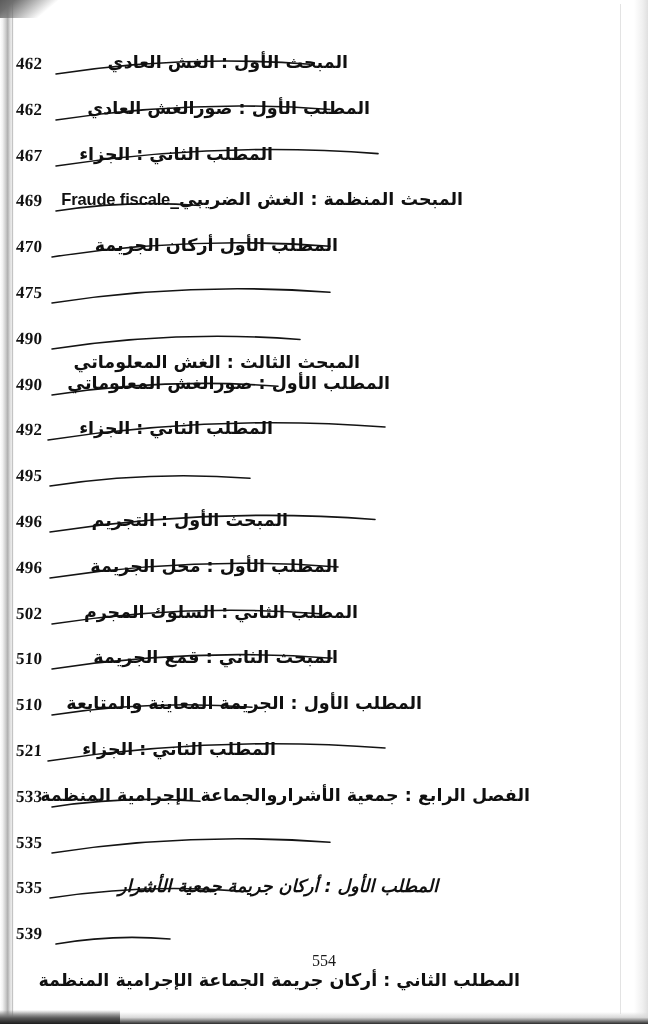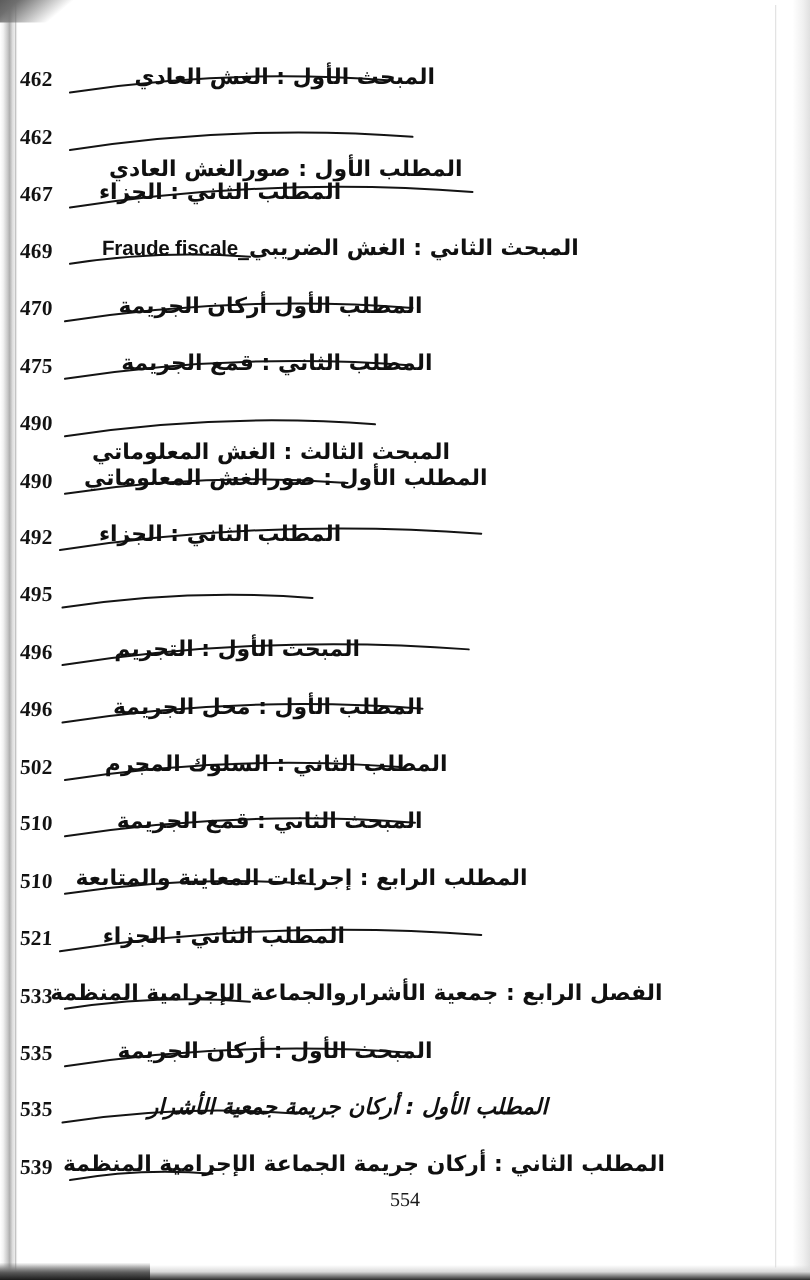--- a/index.html
+++ b/index.html
@@ -182,49 +182,48 @@
         <svg class="leader" viewBox="0 0 648 46" width="648" height="46">
           <path d="M 56 28 Q 183 8.46153846153846 310 18.23076923076923"></path>
         </svg>
         <span class="entry-text semi" style="right: 300px;"><span>المبحث الأول  :  الغش العادي</span></span>
       </div>
       <div class="toc-row" style="top: 91.8px;">
         <span class="page-num">462</span>
         <svg class="leader" viewBox="0 0 648 46" width="648" height="46">
           <path d="M 56 28 Q 193 6.923076923076923 330 17.46153846153846"></path>
         </svg>
-        <span class="entry-text semi" style="right: 278px; margin-top: 28px;"><span>المطلب الأول  :  صورالغش العادي</span></span>
+        <span class="entry-text semi" style="right: 278px;"><span>المطلب الأول  :  صورالغش العادي</span></span>
       </div>
       <div class="toc-row" style="top: 137.6px;">
         <span class="page-num">467</span>
         <svg class="leader" viewBox="0 0 648 46" width="648" height="46">
           <path d="M 56 28 Q 217 3.23076923076923 378 15.615384615384615"></path>
         </svg>
         <span class="entry-text semi" style="right: 375px;"><span>المطلب الثاني  :  الجزاء</span></span>
       </div>
       <div class="toc-row" style="top: 183.4px;">
         <span class="page-num">469</span>
         <svg class="leader" viewBox="0 0 648 46" width="648" height="46">
           <path d="M 56 28 Q 128 16.923076923076923 200 22.46153846153846"></path>
         </svg>
-        <span class="entry-text semi" style="right: 185px;"><span>المبحث الثاني  :  الغش الضريبي_</span><span class="latin">Fraude fiscale</span></span>
+        <span class="entry-text semi" style="right: 185px;"><span>المبحث المنظمة  :  الغش الضريبي_</span><span class="latin">Fraude fiscale</span></span>
       </div>
       <div class="toc-row" style="top: 229.2px;">
         <span class="page-num">470</span>
         <svg class="leader" viewBox="0 0 648 46" width="648" height="46">
           <path d="M 52 28 Q 191 6.615384615384617 330 17.307692307692307"></path>
         </svg>
         <span class="entry-text semi" style="right: 310px; text-align: right;"><span>المطلب الأول  أركان الجريمة</span></span>
       </div>
       <div class="toc-row" style="top: 275px;">
         <span class="page-num">475</span>
         <svg class="leader" viewBox="0 0 648 46" width="648" height="46">
           <path d="M 52 28 Q 191 6.615384615384617 330 17.307692307692307"></path>
         </svg>
-        <span class="entry-text semi" style="right: 302px;"><span>المطلب الثاني  :  قمع الجريمة</span></span>
       </div>
       <div class="toc-row" style="top: 320.8px;">
         <span class="page-num">490</span>
         <svg class="leader" viewBox="0 0 648 46" width="648" height="46">
           <path d="M 52 28 Q 176 8.923076923076923 300 18.46153846153846"></path>
         </svg>
         <span class="entry-text strong" style="right: 288px; margin-top: 25px;"><span>المبحث الثالث  :  الغش المعلوماتي</span></span>
       </div>
       <div class="toc-row" style="top: 366.6px;">
         <span class="page-num">490</span>
@@ -272,56 +271,55 @@
         <svg class="leader" viewBox="0 0 648 46" width="648" height="46">
           <path d="M 52 28 Q 192 6.46153846153846 332 17.23076923076923"></path>
         </svg>
         <span class="entry-text semi" style="right: 310px;"><span>المبحث الثاني  :  قمع الجريمة</span></span>
       </div>
       <div class="toc-row" style="top: 687.2px;">
         <span class="page-num">510</span>
         <svg class="leader" viewBox="0 0 648 46" width="648" height="46">
           <path d="M 52 28 Q 152 12.615384615384615 252 20.307692307692307"></path>
         </svg>
-        <span class="entry-text semi" style="right: 226px;"><span>المطلب الرابع  :  إجراءات المعاينة والمتابعة</span></span>
+        <span class="entry-text semi" style="right: 226px;"><span>المطلب الأول  :  الجريمة المعاينة والمتابعة</span></span>
       </div>
       <div class="toc-row" style="top: 733px;">
         <span class="page-num">521</span>
         <svg class="leader" viewBox="0 0 648 46" width="648" height="46">
           <path d="M 48 28 Q 216.5 2.0769230769230766 385 15.038461538461538"></path>
         </svg>
         <span class="entry-text semi" style="right: 372px;"><span>المطلب الثاني  :  الجزاء</span></span>
       </div>
       <div class="toc-row" style="top: 778.8px;">
         <span class="page-num">533</span>
         <svg class="leader" viewBox="0 0 648 46" width="648" height="46">
           <path d="M 52 28 Q 126 16.615384615384613 200 22.307692307692307"></path>
         </svg>
         <span class="entry-text semi" style="right: 118px;"><span>الفصل الرابع  :  جمعية الأشراروالجماعة الإجرامية المنظمة</span></span>
       </div>
       <div class="toc-row" style="top: 824.6px;">
         <span class="page-num">535</span>
         <svg class="leader" viewBox="0 0 648 46" width="648" height="46">
           <path d="M 52 28 Q 191 6.615384615384617 330 17.307692307692307"></path>
         </svg>
-        <span class="entry-text semi" style="right: 302px;"><span>المبحث الأول  :  أركان الجريمة</span></span>
       </div>
       <div class="toc-row" style="top: 870.4px;">
         <span class="page-num">535</span>
         <svg class="leader" viewBox="0 0 648 46" width="648" height="46">
           <path d="M 50 28 Q 143 13.692307692307692 236 20.846153846153847"></path>
         </svg>
         <span class="entry-text semi" style="right: 210px; font-style: italic;"><span>المطلب الأول  :  أركان جريمة جمعية الأشرار</span></span>
       </div>
       <div class="toc-row" style="top: 916.2px;">
         <span class="page-num">539</span>
         <svg class="leader" viewBox="0 0 648 46" width="648" height="46">
           <path d="M 56 28 Q 113 18 170 23"></path>
         </svg>
-        <span class="entry-text semi" style="right: 116px;"><span>المطلب الثاني  :  أركان جريمة الجماعة الإجرامية المنظمة</span></span>
+        <span class="entry-text semi" style="right: 128px; margin-top: 48px;"><span>المطلب الثاني  :  أركان جريمة الجماعة الإجرامية المنظمة</span></span>
       </div>
     </div>
 
   <div class="folio">554</div>
 
   <div class="gutter-shadow"></div>
   <div class="gutter-line"></div>
   <div class="corner-shadow-tl"></div>
   <div class="page-edge-right"></div>
   <div class="page-edge-right2"></div>

